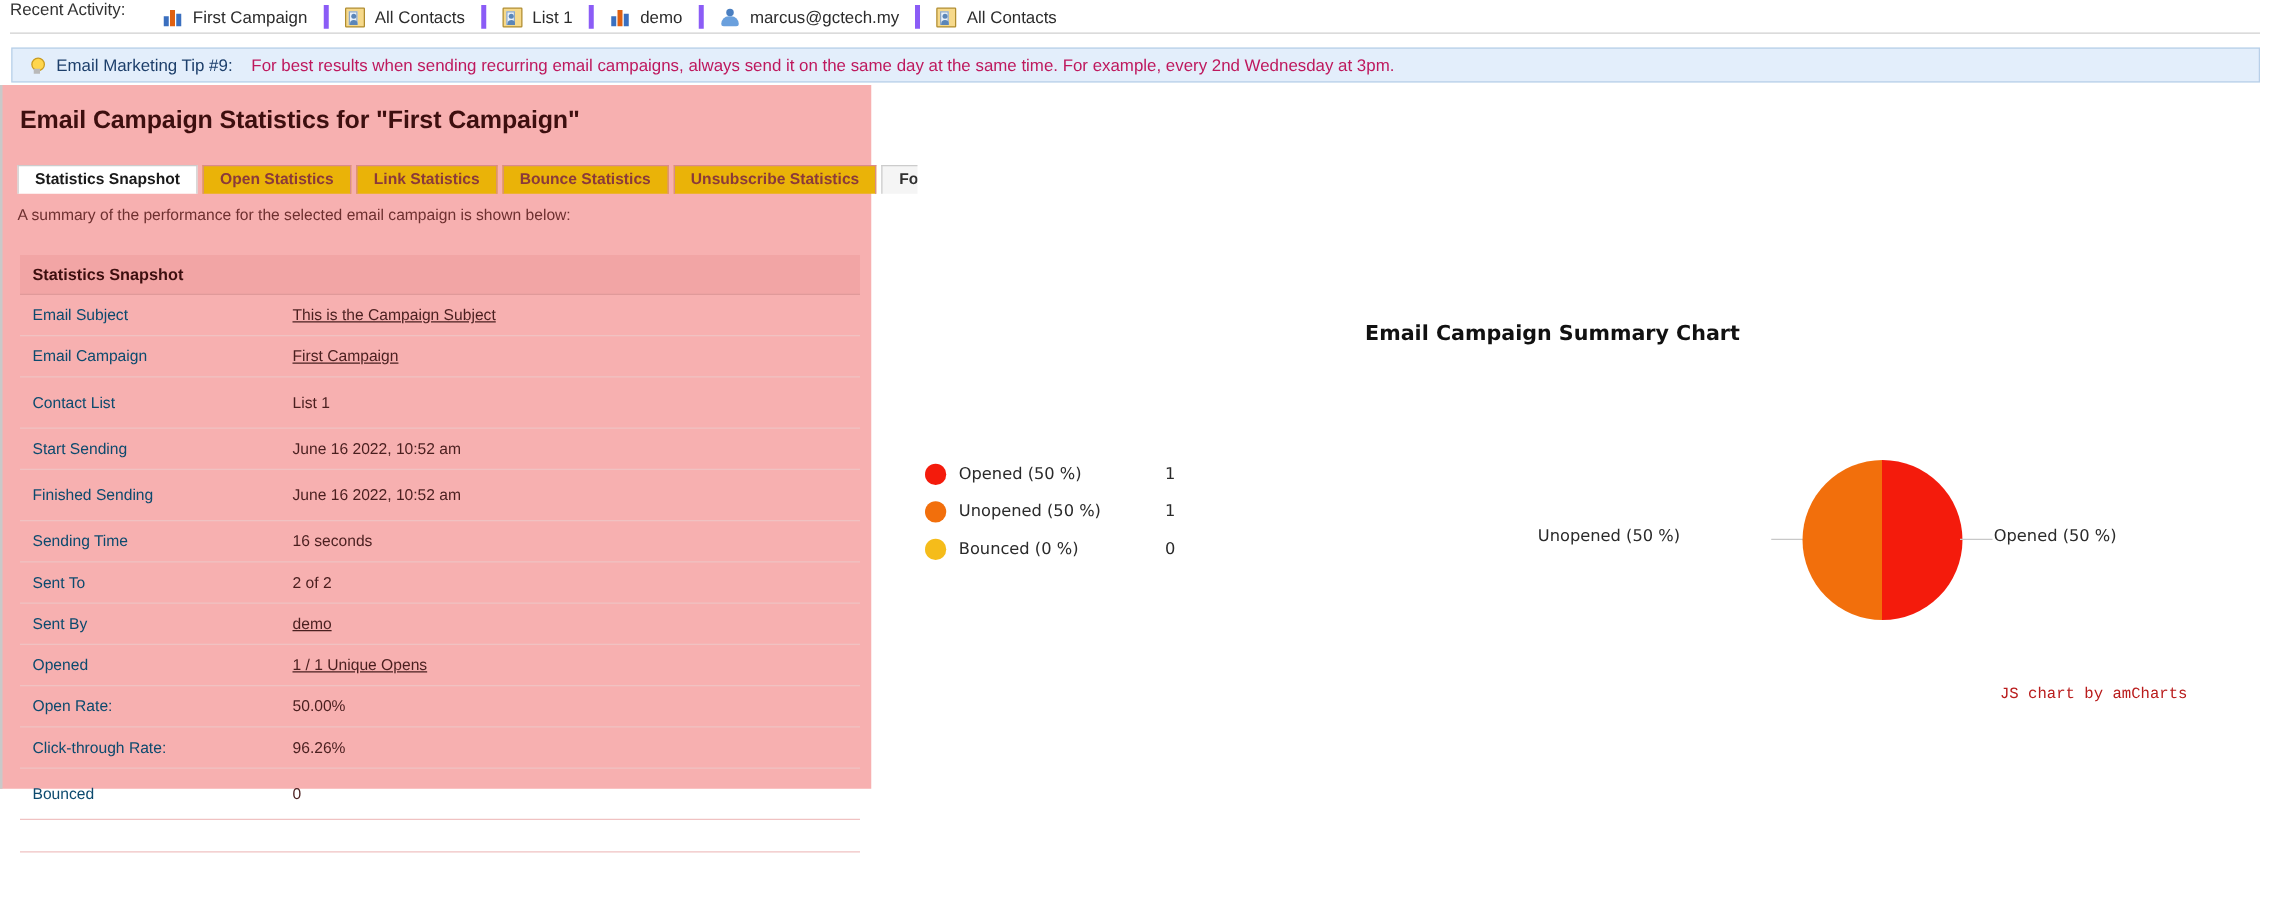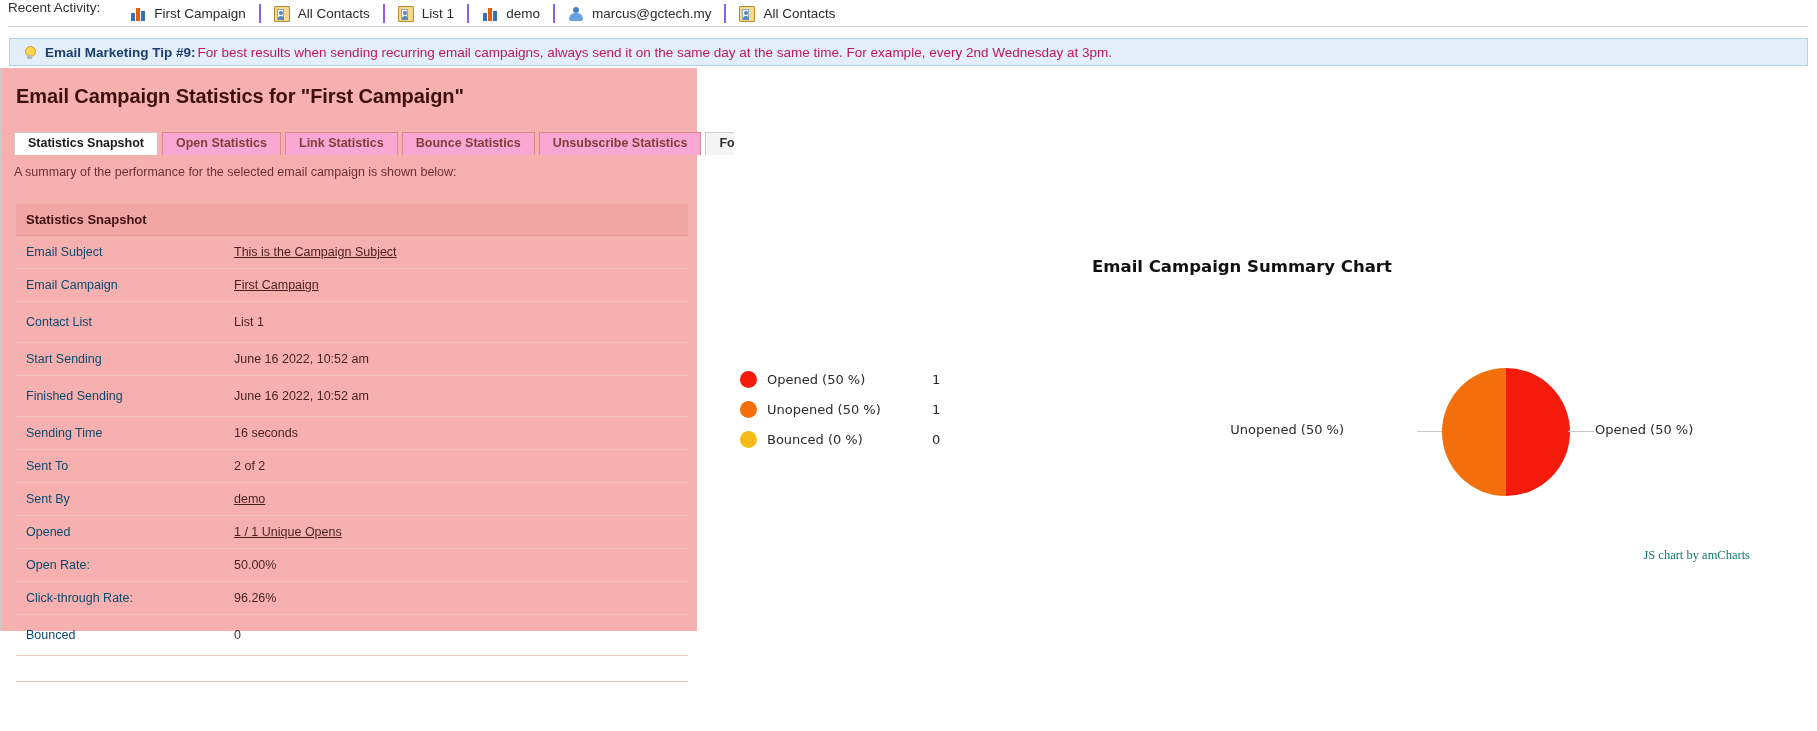--- a/index.html
+++ b/index.html
@@ -18,21 +18,21 @@
     width: 1817px; height: 27px;
     display: flex; 
     padding-left: 8px;
     font-size: 13.5px; color: #333;
   }
   .recent-label { color:#333; margin-right: 22px; white-space: nowrap; }
   .recent-items { display:flex; align-items:center; }
   .recent-item {
     display:flex; align-items:center;
     padding: 0 13px;
-    border-left: 2px solid #8b5cf6;
+    border-left: 4px solid #8b5cf6;
     height: 19px;
     cursor: default;
   }
   .recent-item:first-child { border-left: none; padding-left: 8px; }
   .recent-item .ri-label { margin-left: 8px; color:#2b2b2b; white-space: nowrap; }
   .ic { width:16px; height:16px; position:relative; flex:none; display:inline-block; }
 
   
   .ic-bars::before, .ic-bars::after, .ic-bars i {
     content:""; position:absolute; bottom:1px; width:4px; display:block;
@@ -59,21 +59,21 @@
     width: 1799px; height: 28px;
     background: #e3eefb;
     border: 1px solid #b8cfe8;
     display: flex; align-items: center;
     padding-left: 12px;
     font-size: 13.5px; color: #2e4f78;
   }
   .ic-bulb { width:15px; height:15px; position:relative; flex:none; margin-right:8px; }
   .ic-bulb::before { content:""; position:absolute; left:3px; top:1px; width:9px; height:9px; border-radius:50%; background:#ffd64d; border:1px solid #c99b1e; }
   .ic-bulb::after { content:""; position:absolute; left:5px; top:10px; width:5px; height:4px; background:#b9b9b9; }
-  .tip-strong { font-weight: bold; color:#1d3f6b; margin-right:2px; }
+  .tip-strong { font-weight: normal; color:#1d3f6b; margin-right:15px; }
   .tip-text { color:#be185d; }
 
   
   .panel {
     position: absolute; left: 0; top: 68px;
     width: 697px; height: 563px;
     background: #f7b0b0;
     border-left: 2px solid #c9c9c9;
   }
   .panel-title {
@@ -82,21 +82,21 @@
     letter-spacing: -0.1px;
   }
 
   
   .tabs { position:absolute; left:12px; top:63px; display:flex; align-items:flex-end; height:24px; }
   .tab {
     height: 23px; line-height: 21px;
     padding: 0 13px;
     font-size: 12.5px; font-weight: bold;
     color: #8a3a3a;
-    background: #f9a8d4;
+    background: #eab308;
     border: 1px solid #d98b8b;
     border-bottom: none;
     margin-right: 4px;
     white-space: nowrap;
     cursor: pointer;
   }
   .tab.active { background:#ffffff; color:#1a1a1a; border-color:#cccccc; }
   .tab.light  { background:#f5f5f5; color:#2f2f2f; border-color:#cccccc; }
 
   .summary-text {
@@ -153,22 +153,22 @@
   .pie-label-right {
     position:absolute; left: 601px; top: 74px;
     font-size:13px; color:#2b2b2b; white-space:nowrap;
     font-family:"DejaVu Sans", sans-serif;
   }
   .pie-leader-right {
     position:absolute; left: 574px; top: 83px; width:26px; height:1px; background:#c8c8c8;
   }
   .amcharts-credit {
     position:absolute; left:0; top:480px; width:1016px; text-align:right;
-    font-size:12.5px; color:#0f766e;
-    font-family:Liberation Serif, serif;
+    font-size:12.5px; color:#b91c1c;
+    font-family:Liberation Mono, monospace;
   }
 </style>
 </head>
 <body>
 
 <div id="root">
 
   <div class="recent-bar">
     <span class="recent-label">Recent Activity:</span>
     <div class="recent-items">

